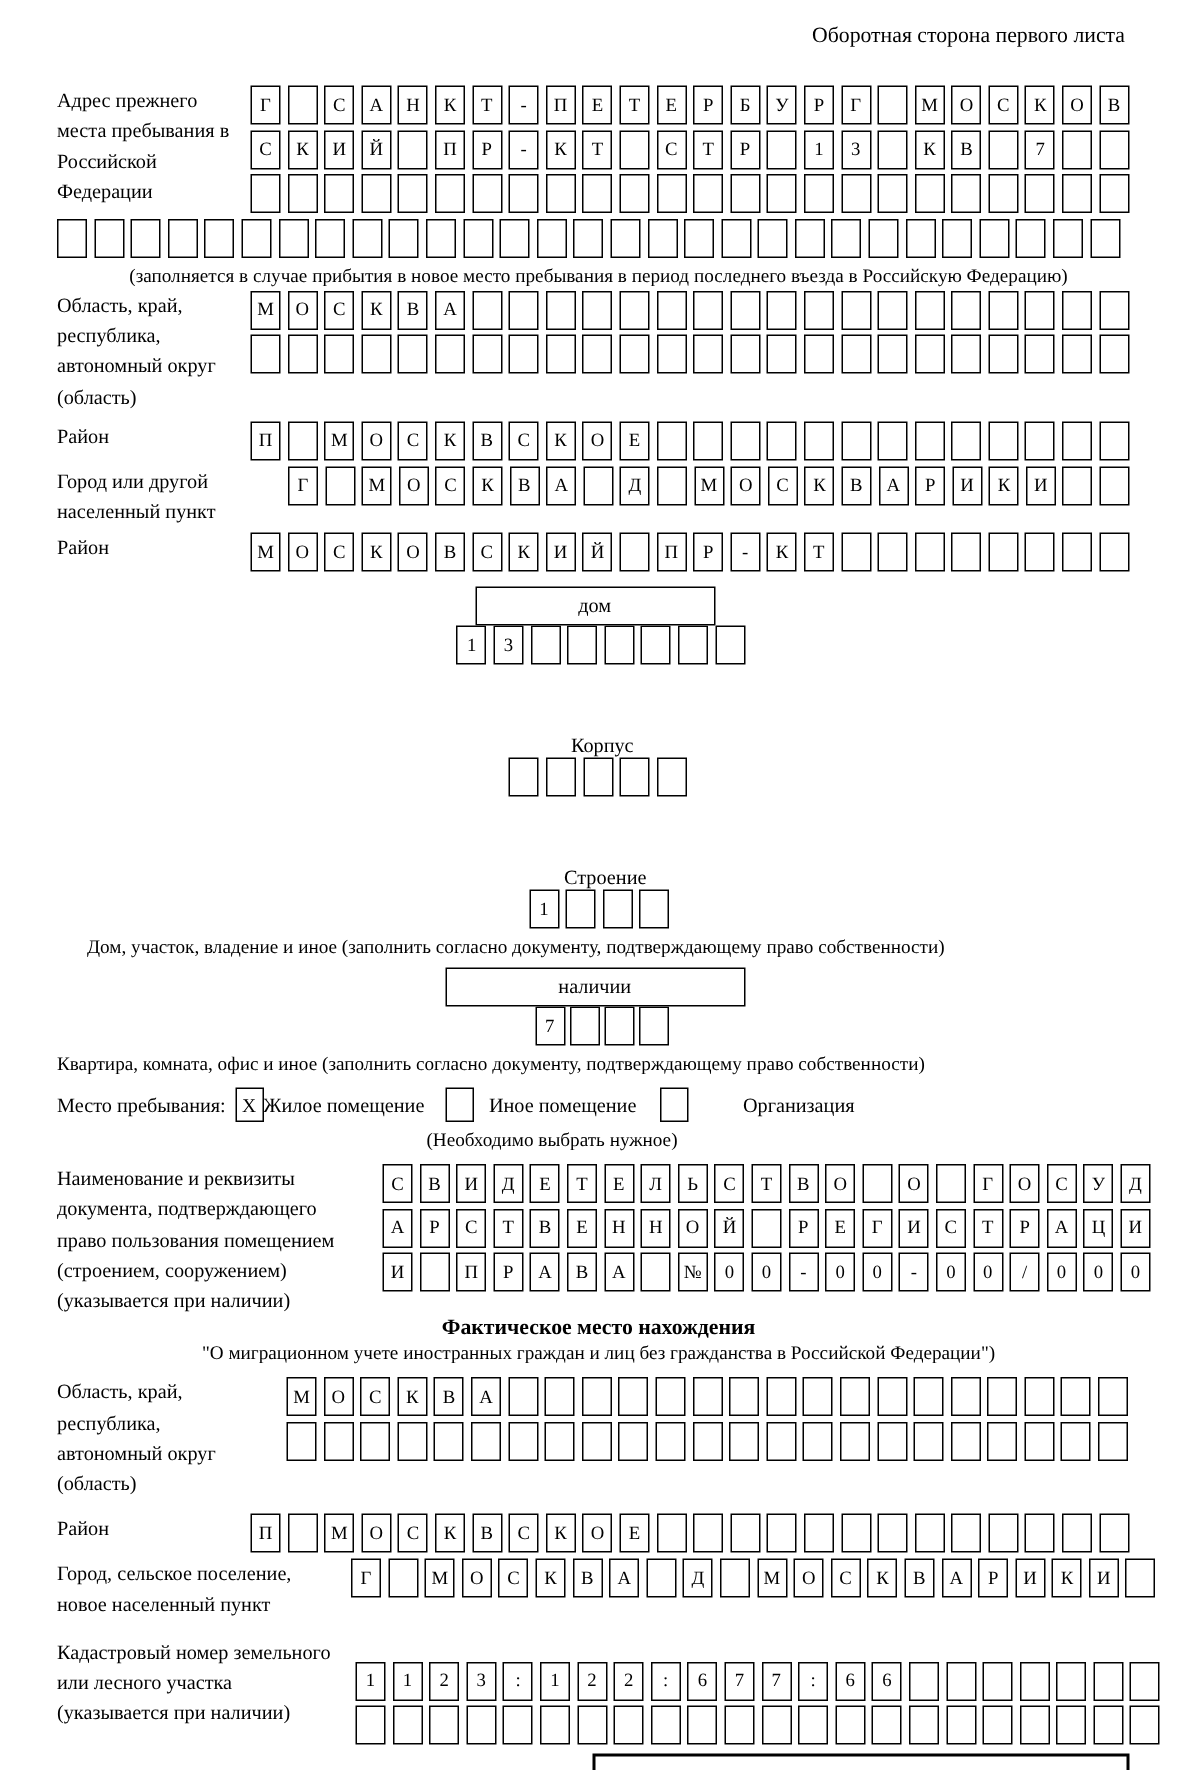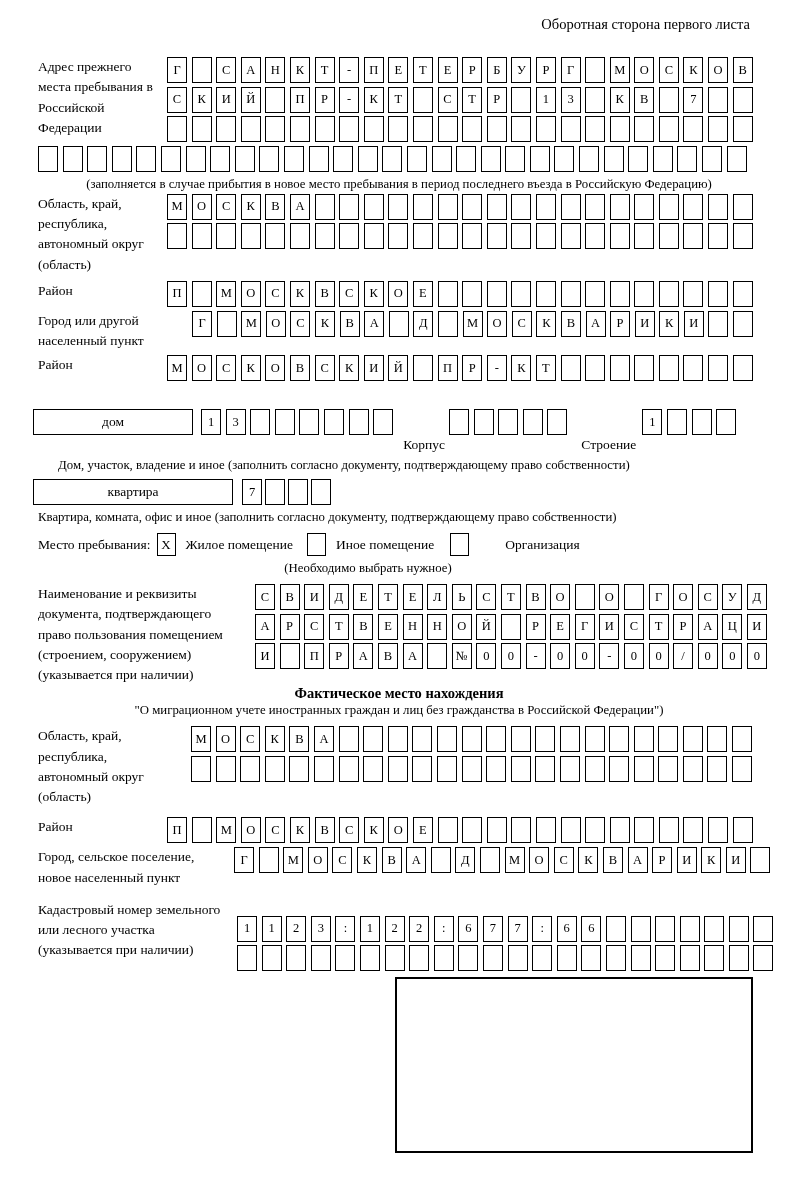--- a/index.html
+++ b/index.html
@@ -36,21 +36,21 @@
     font-size: 12.5px; flex-shrink: 0;
     background: #fff;
   }
   .indent25 { margin-left: 25px; }
 
   .note { font-size: 12.8px; line-height: 1.4; }
   .center { text-align: center; }
 
   .sec-title { font-size: 15px; font-weight: bold; text-align: center; }
 
-  .domrow { display: flex; align-items: center; margin-left: -5px; }
+  .domrow { display: flex; align-items: center; margin-left: -5px; flex-direction: column; }
   .bigbox {
     height: 26px; border: 1.6px solid #000;
     display: flex; align-items: center; justify-content: center;
     font-size: 13.5px; flex-shrink: 0; background: #fff;
   }
   .dombox { width: 160px; }
   .kvbox  { width: 200px; }
   .inline-lbl { font-size: 13.5px; white-space: nowrap; margin-top: 46px; }
 
   .mestorow { display: flex; align-items: center; font-size: 13.5px; }
@@ -371,34 +371,34 @@
     <div class="cellrow" style="margin-left:6px">
         <div class="cell">1</div>
         <div class="cell"></div>
         <div class="cell"></div>
         <div class="cell"></div>
       </div>
   </div>
   <div class="note mt4" style="margin-left:20px">Дом, участок, владение и иное (заполнить согласно документу, подтверждающему право собственности)</div>
 
   <div class="domrow mt4">
-    <div class="bigbox kvbox">квартира</div>
+    <div class="bigbox kvbox">наличии</div>
     <div class="cellrow" style="margin-left:9px; gap:3px">
         <div class="cell">7</div>
         <div class="cell"></div>
         <div class="cell"></div>
         <div class="cell"></div>
       </div>
   </div>
   <div class="note mt4">Квартира, комната, офис и иное (заполнить согласно документу, подтверждающему право собственности)</div>
 
   <div class="mestorow mt6">
     <span>Место пребывания:</span>
     <span class="checkbox" style="margin-left:6px">X</span>
-    <span style="margin-left:10px">Жилое помещение</span>
+    <span style="">Жилое помещение</span>
     <span class="checkbox" style="margin-left:14px"></span>
     <span style="margin-left:10px">Иное помещение</span>
     <span class="checkbox" style="margin-left:16px"></span>
     <span style="margin-left:36px">Организация</span>
   </div>
   <div class="note center mt4" style="margin-left:165px; width:330px">(Необходимо выбрать нужное)</div>
 
   <div class="field mt6">
     <div class="lbl w205">Наименование и реквизиты документа, подтверждающего право пользования помещением (строением, сооружением) (указывается при наличии)</div>
     <div class="rows">

